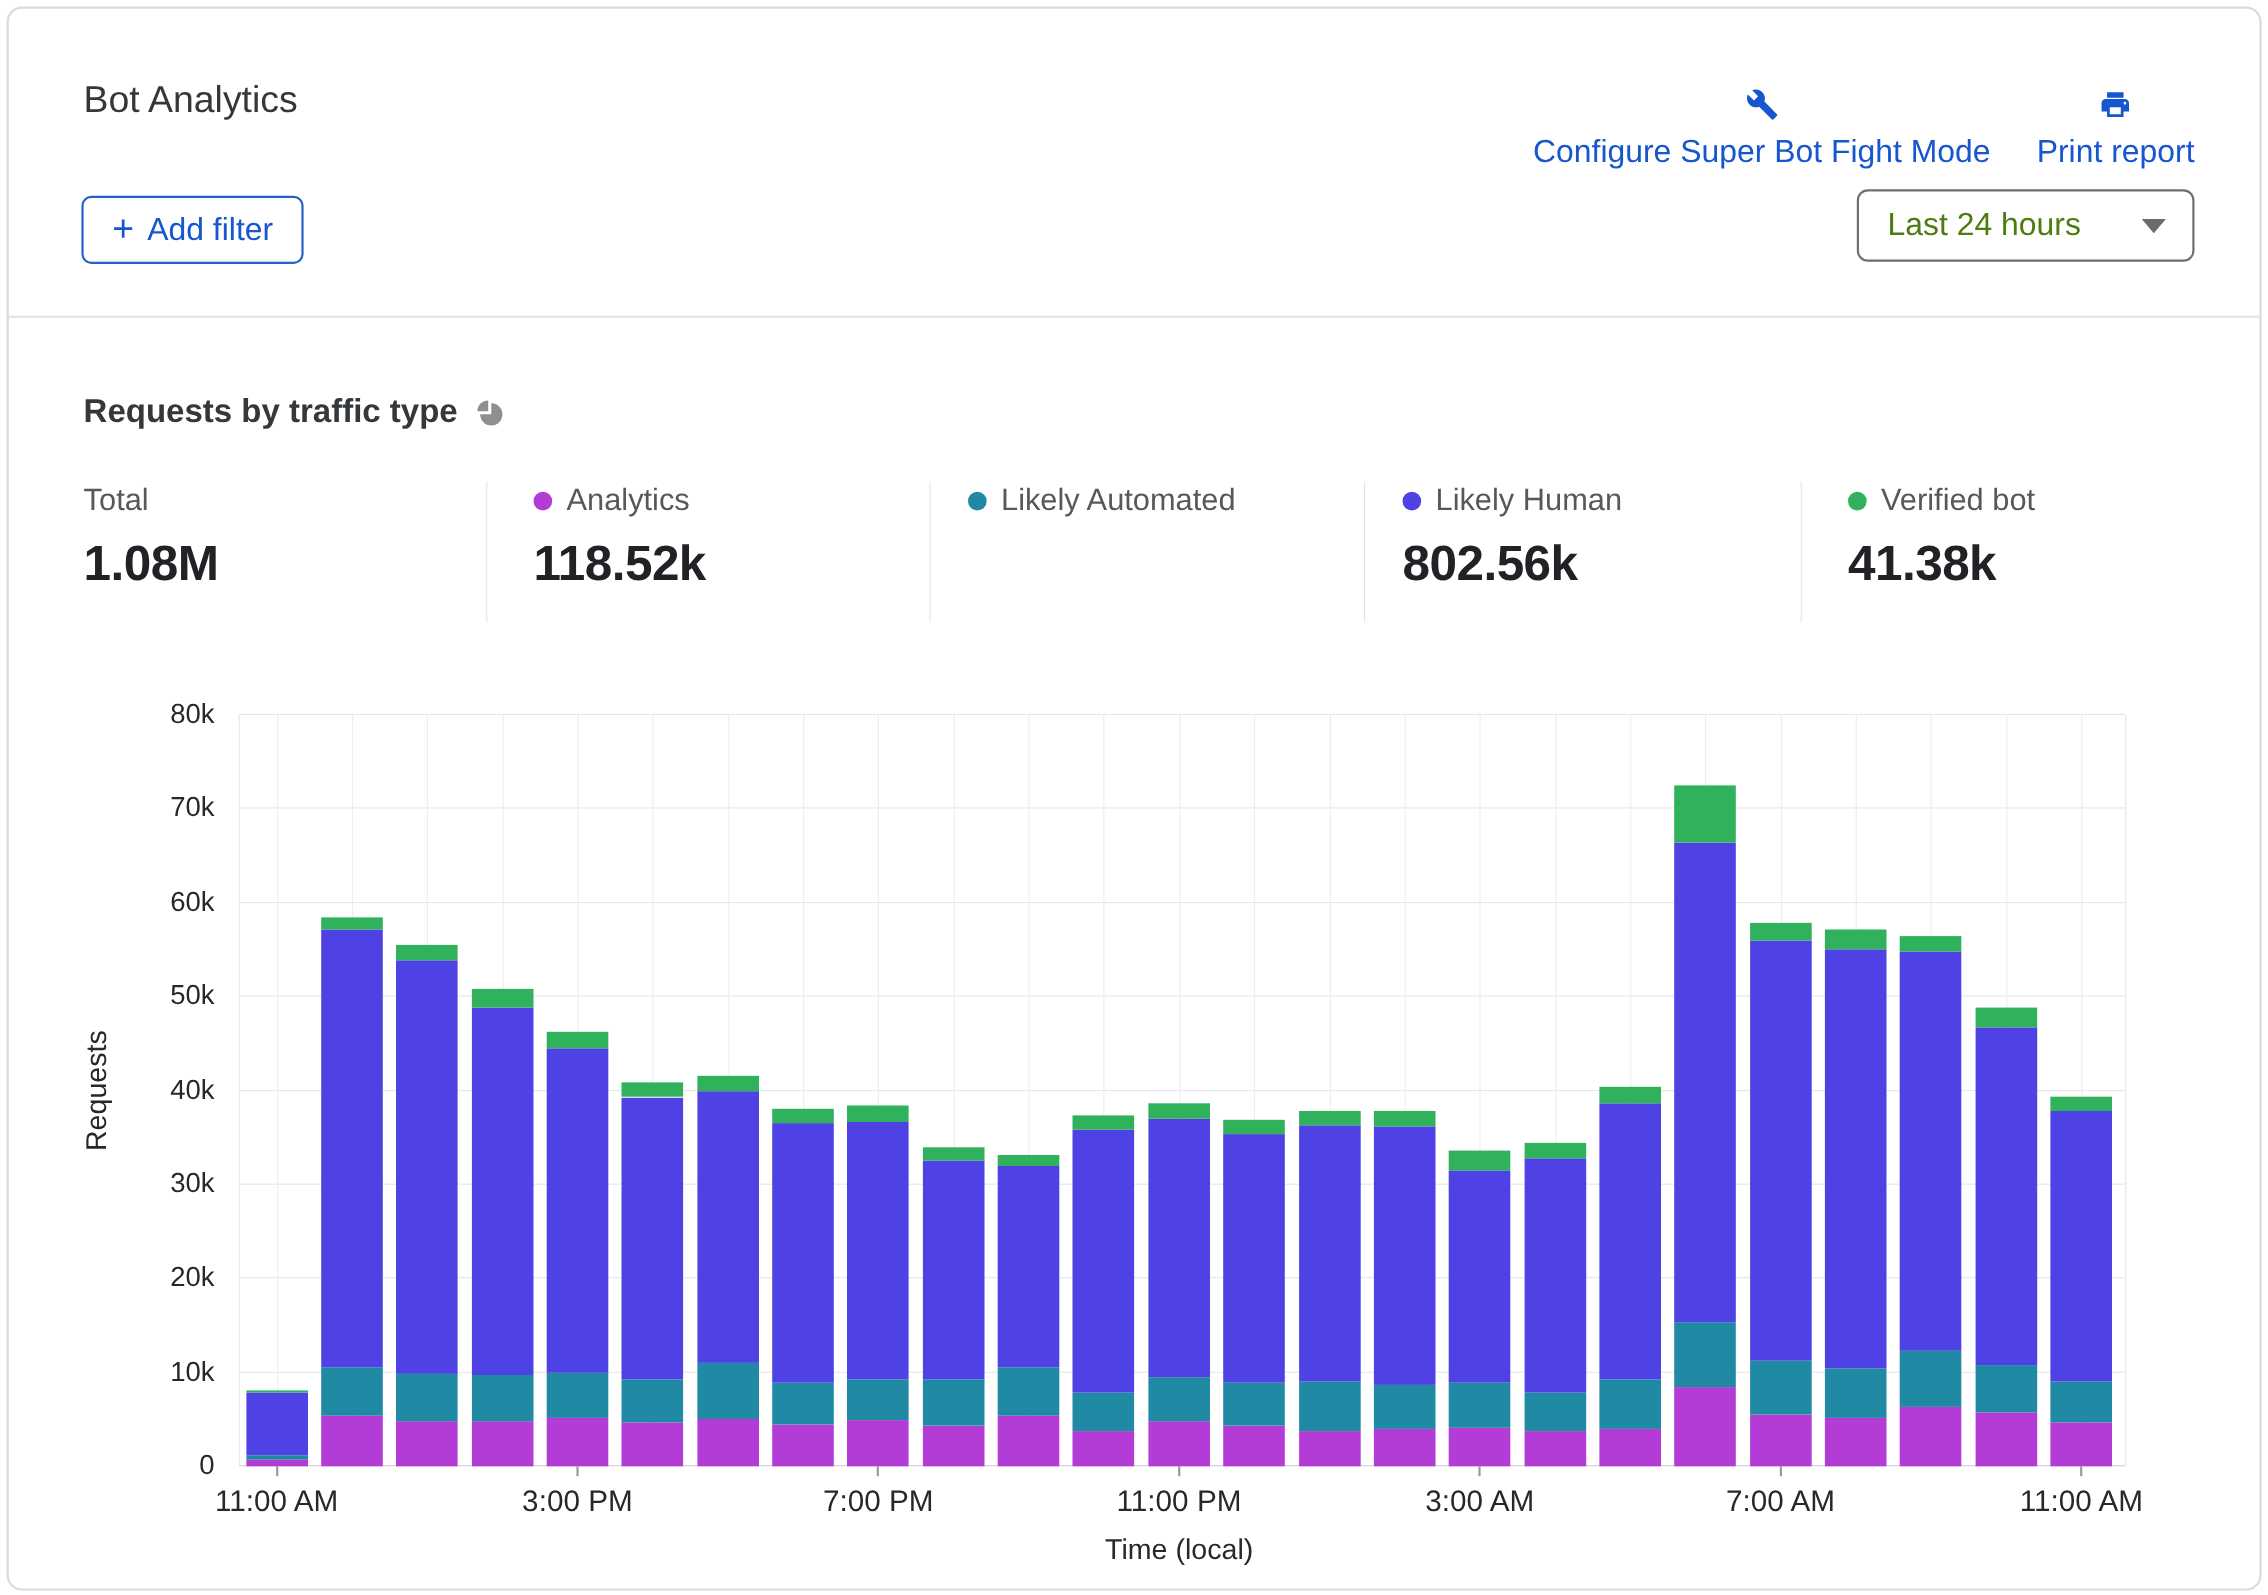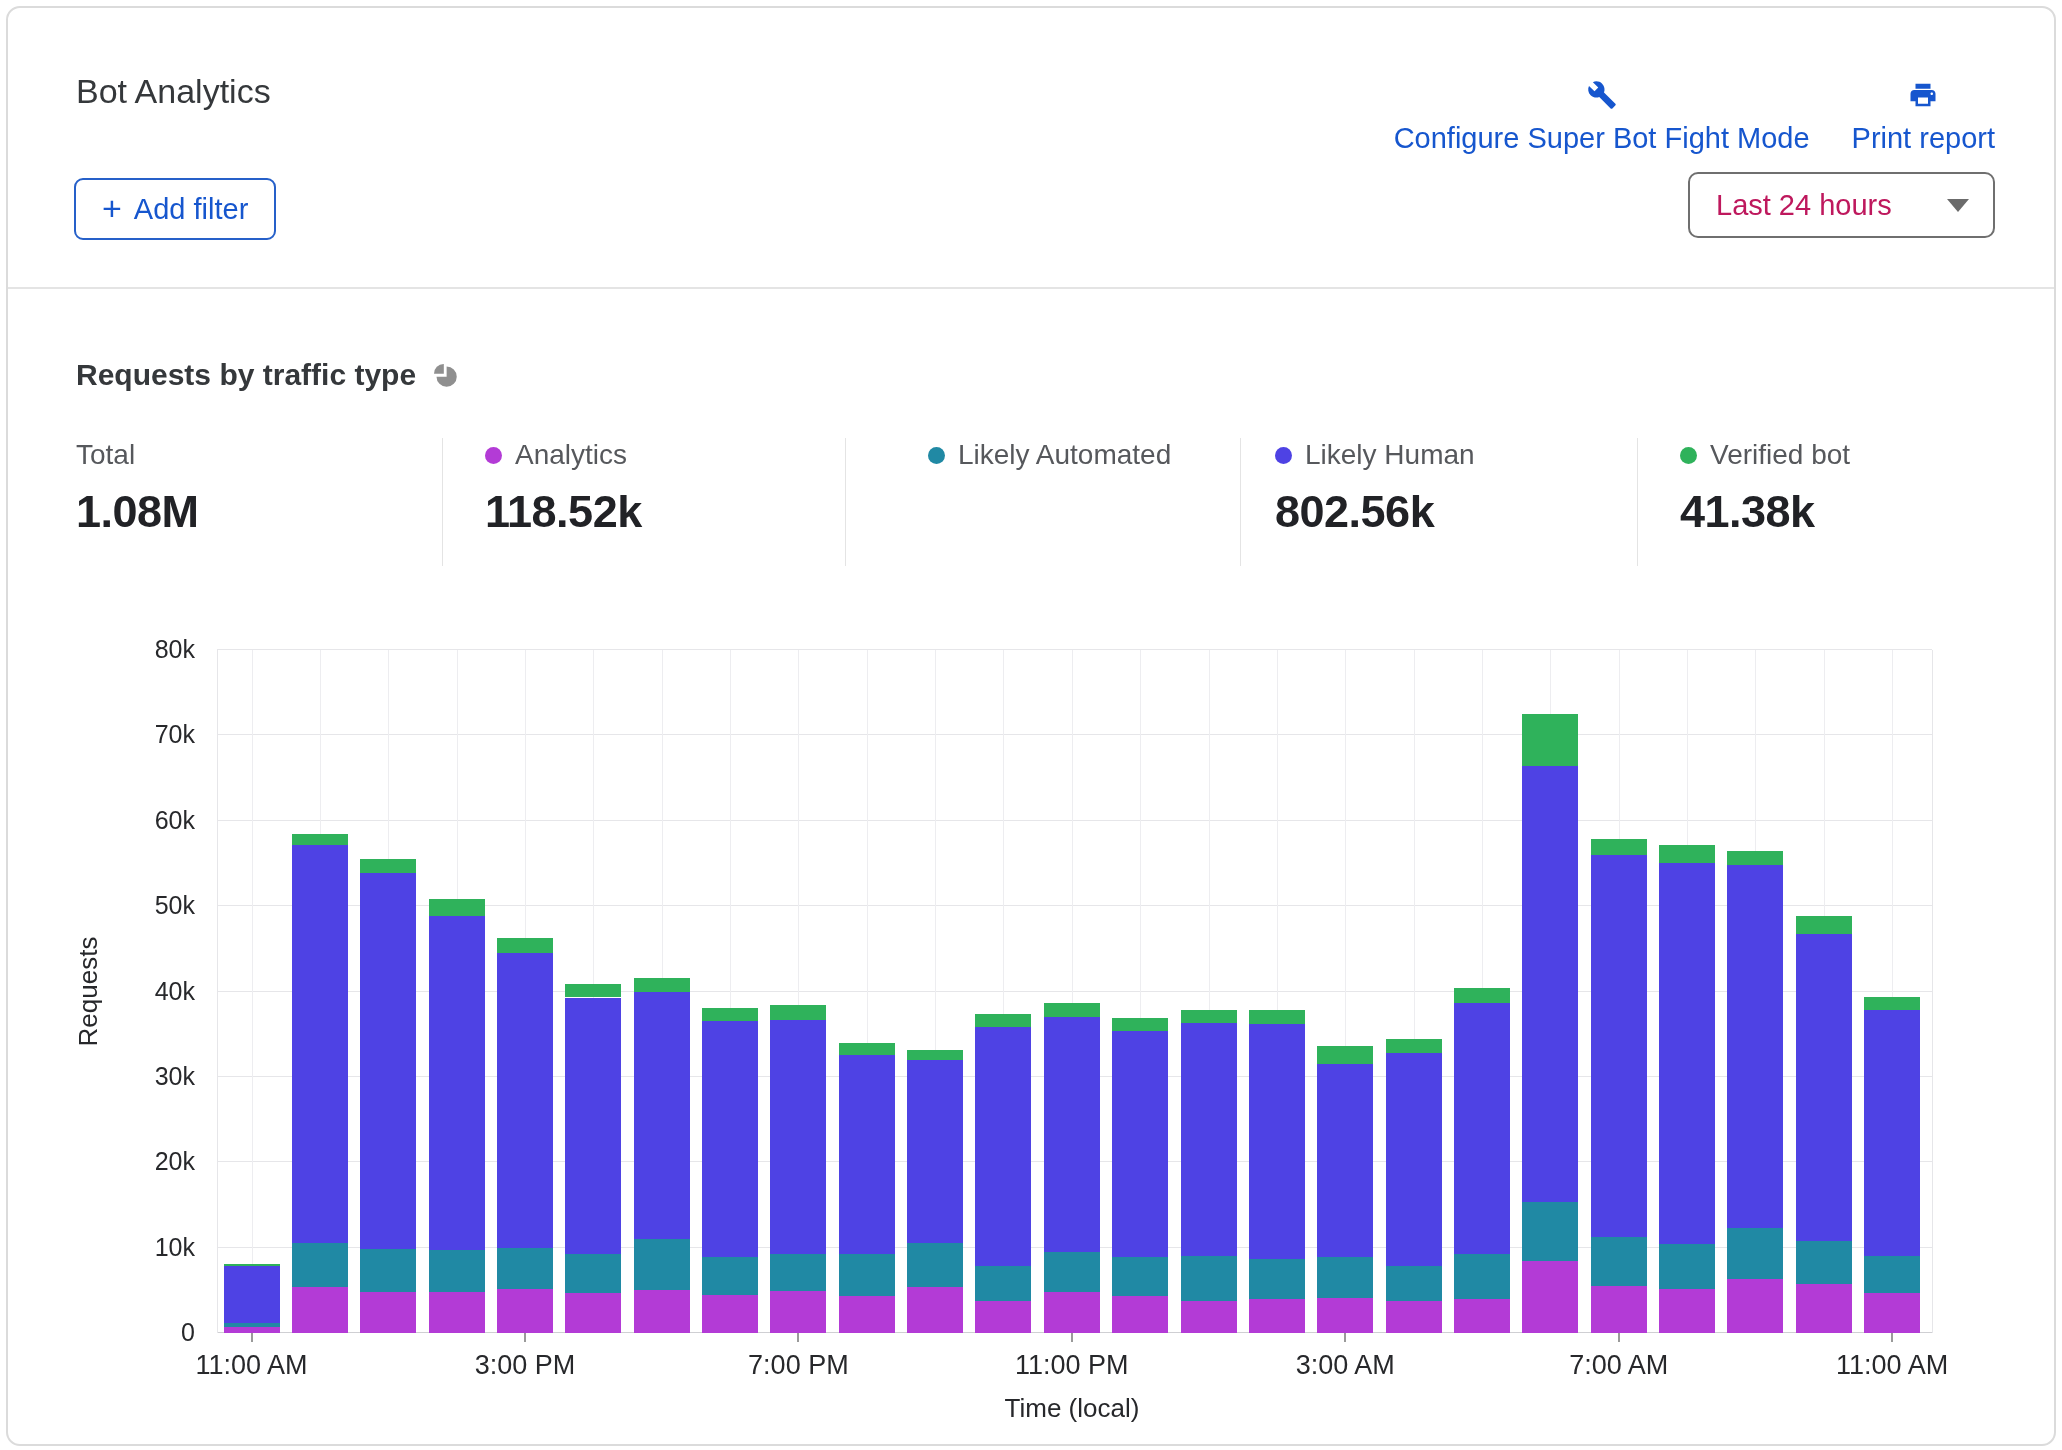--- a/index.html
+++ b/index.html
@@ -14,21 +14,21 @@
   .hlink{display:flex;align-items:center;gap:12px;color:#1656CE;font-size:29px;cursor:pointer;text-decoration:none;flex-direction:column;}
   .hlink svg{width:30px;height:30px;fill:#1656CE;}
 
   .add-filter{position:absolute;left:74px;top:178px;height:62px;display:inline-flex;align-items:center;gap:12px;
         padding:0 26px;border:2px solid #2660C9;border-radius:9px;background:#fff;color:#1656CE;
         font-size:29px;font-family:inherit;cursor:pointer;}
   .add-filter .plus{font-size:34px;font-weight:400;line-height:1;margin-top:-3px;}
 
   .select{position:absolute;left:1688px;top:172px;width:307px;height:66px;border:2px solid #6F6F6F;border-radius:10px;
         background:#fff;display:flex;align-items:center;justify-content:space-between;padding:0 24px 0 26px;
-        font-size:29px;color:#be185d;cursor:pointer;box-sizing:border-box;}
+        font-size:29px;color:#4d7c0f;cursor:pointer;box-sizing:border-box;}
   .caret{width:0;height:0;border-left:11px solid transparent;border-right:11px solid transparent;
         border-top:13px solid #6B6B6B;}
 
   .section-heading{position:absolute;left:76px;top:358px;font-size:30px;font-weight:700;color:#35383B;
         display:flex;align-items:center;gap:16px;}
   .section-heading svg{width:27px;height:27px;}
 
   .stat-col{position:absolute;top:0;}
   .stat-label-row{display:flex;align-items:center;gap:13px;font-size:28px;color:#56585C;height:34px;}
   .stat-dot{width:17px;height:17px;border-radius:50%;flex:0 0 auto;}
@@ -103,21 +103,21 @@
         </div>
         <div class="stat-value">1.08M</div>
       </div>
       <div class="stat-col" style="left: 485px;">
         <div class="stat-label-row">
           <span class="stat-dot" style="background: rgb(179, 59, 214);"></span>
           <span>Analytics</span>
         </div>
         <div class="stat-value">118.52k</div>
       </div>
-      <div class="stat-col" style="left: 880px; margin-left: 48px;">
+      <div class="stat-col" style="left: 880px;">
         <div class="stat-label-row">
           <span class="stat-dot" style="background: rgb(32, 137, 164);"></span>
           <span>Likely Automated</span>
         </div>
       </div>
       <div class="stat-col" style="left: 1275px;">
         <div class="stat-label-row">
           <span class="stat-dot" style="background: rgb(78, 66, 228);"></span>
           <span>Likely Human</span>
         </div>

